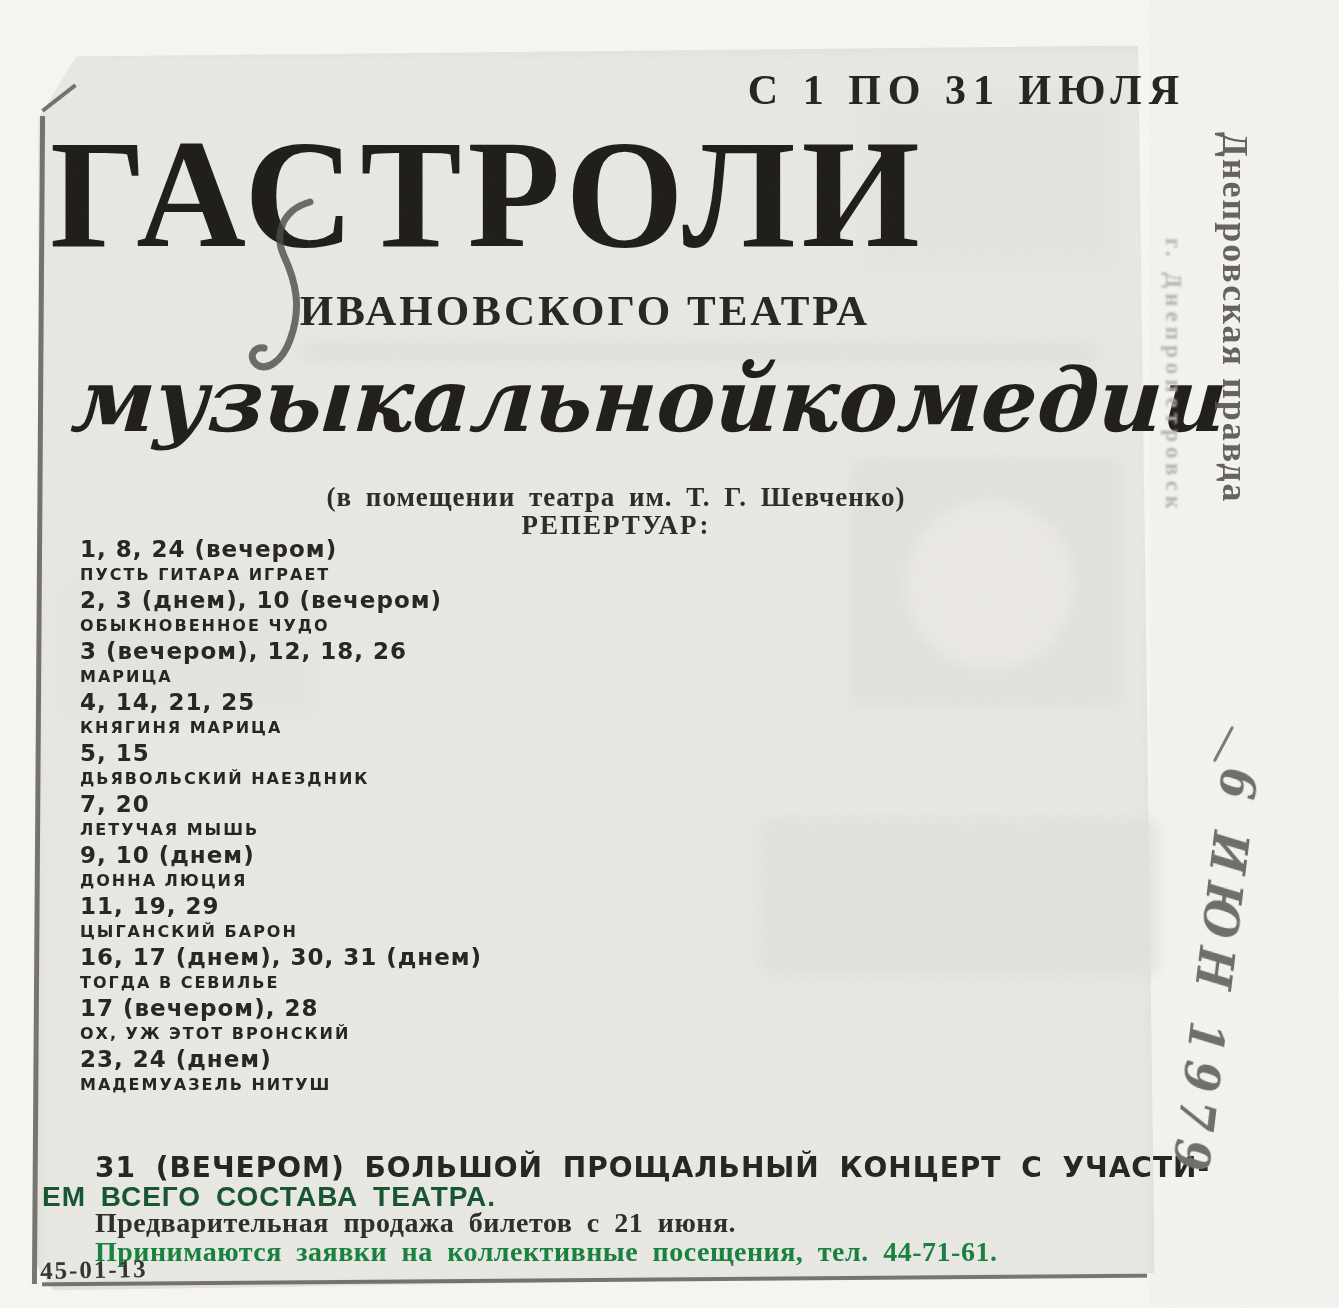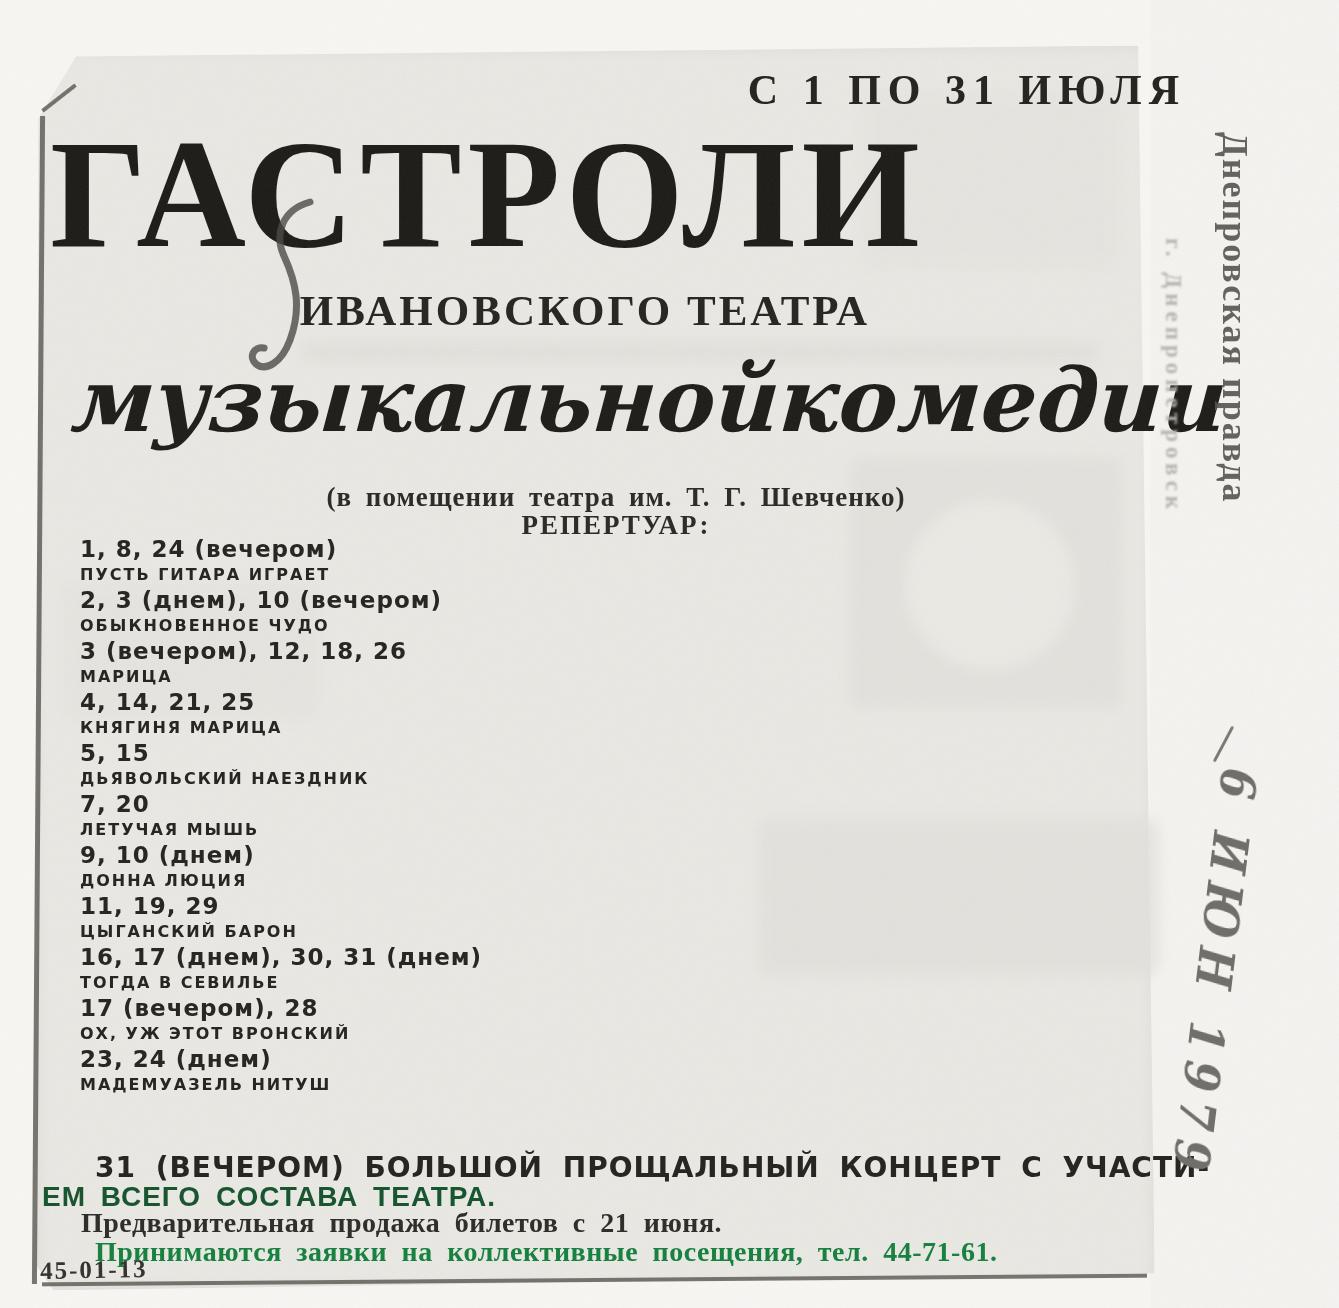--- a/index.html
+++ b/index.html
@@ -50,21 +50,21 @@
   .rep-dates{font-size:23px;line-height:25px;letter-spacing:1px;color:#252320;text-align:left;}
   .rep-title{font-size:16px;line-height:26px;letter-spacing:2px;color:#242220;
              text-align:left;padding-right:44px;}
 
   
   .finale1{position:absolute;left:95px;top:1151px;width:1120px;white-space:nowrap;
            font-family:"DejaVu Sans",sans-serif;font-weight:bold;font-size:28px;
            letter-spacing:1px;word-spacing:9px;color:#242220;}
   .finale2{position:absolute;left:42px;top:1181px;font-family:Liberation Sans, sans-serif;
            font-weight:bold;font-size:28px;letter-spacing:1px;word-spacing:6px;color:#14532d;}
-  .presale{position:absolute;left:81px;top:1207px;font-size:28px;font-weight:bold;
+  .presale{position:absolute;left:95px;top:1207px;font-size:28px;font-weight:bold;
            letter-spacing:.5px;word-spacing:7px;color:#2d2b28;}
   .bookings{position:absolute;left:95px;top:1236px;font-size:28px;font-weight:bold;
             letter-spacing:.5px;word-spacing:7px;color:#15803d;white-space:nowrap;}
   .code{position:absolute;left:40px;top:1256px;font-size:25px;font-weight:bold;
         letter-spacing:2px;color:#33312d;transform:rotate(-1.2deg);}
 
   
   .stamp{position:absolute;left:1256px;top:132px;transform:rotate(90deg);
          transform-origin:top left;white-space:nowrap;font-size:36px;font-weight:bold;
          letter-spacing:2px;color:#55524d;filter:blur(.4px);opacity:.9;}

